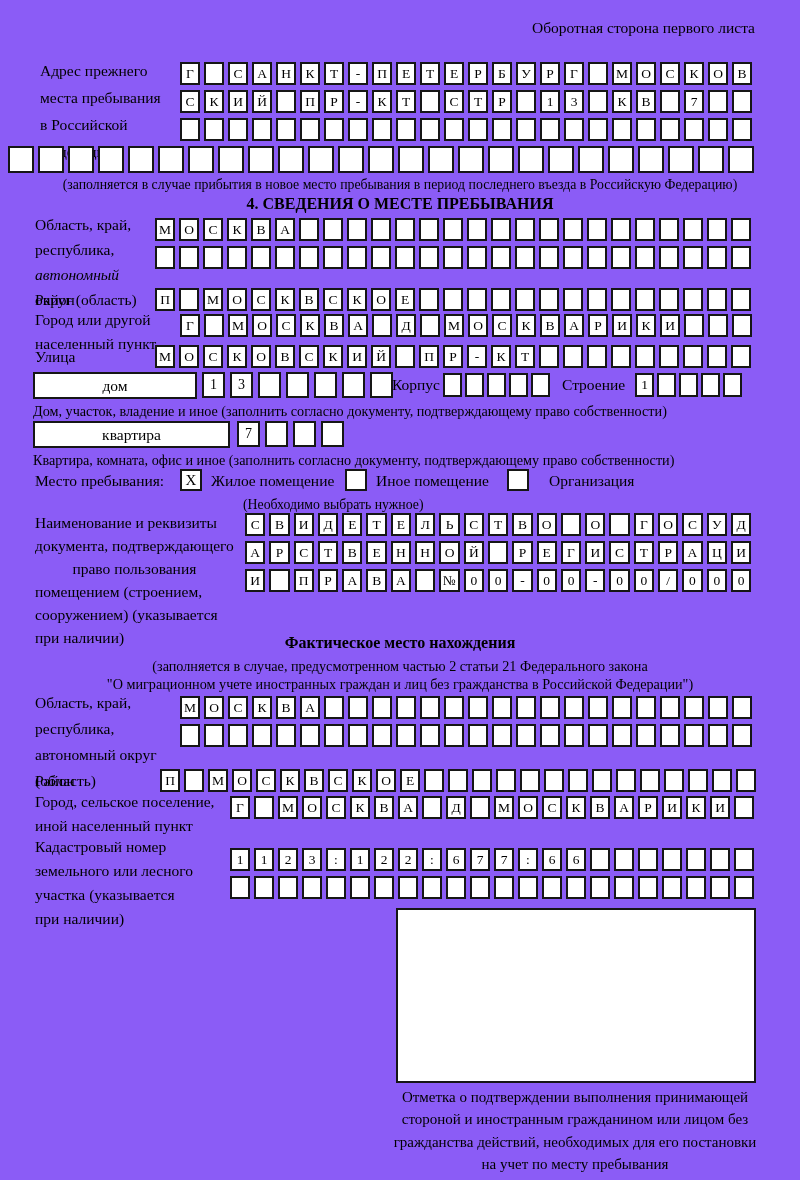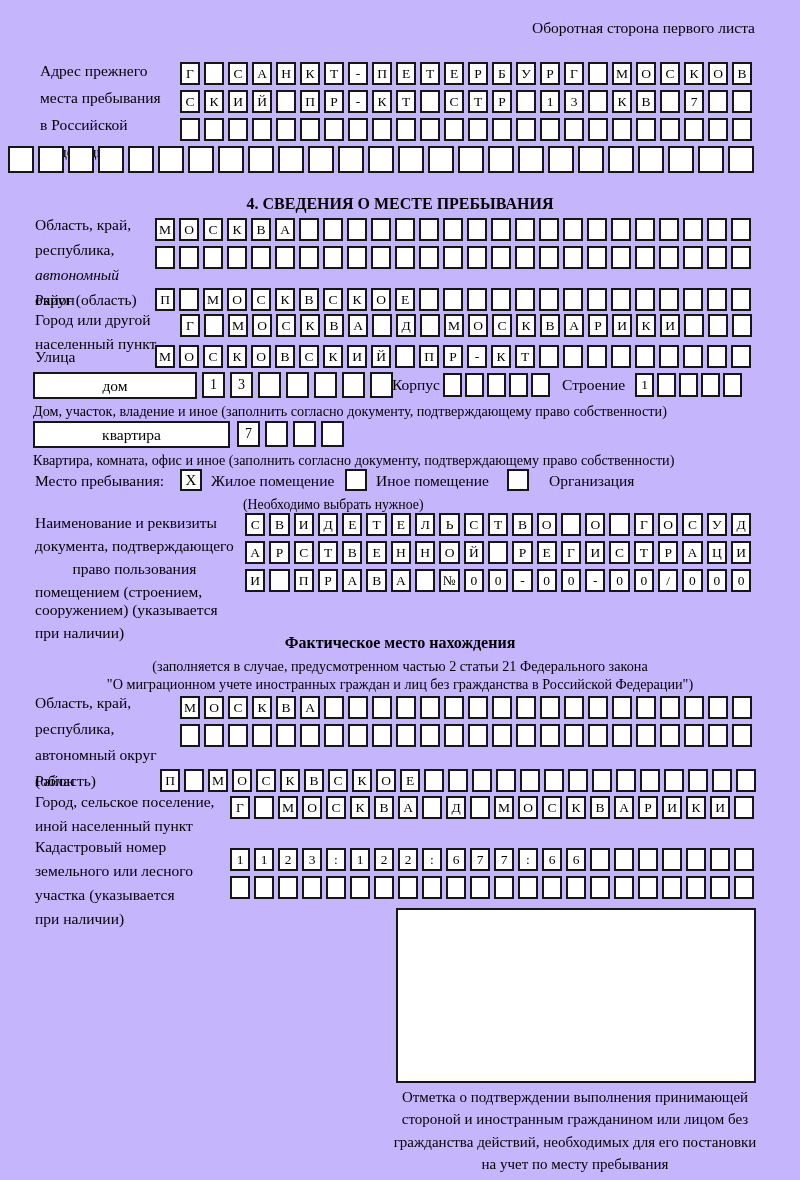--- a/index.html
+++ b/index.html
@@ -1,17 +1,17 @@
 <!DOCTYPE html>
 <html><head>
 <meta charset="utf-8">
 <style>
   html,body{margin:0;padding:0;background:#fff;}
   .sheet{
-    position:relative;width:800px;height:1180px;background:#c4b5fd;color:#000;
+    position:relative;width:800px;height:1180px;background:#8b5cf6;color:#000;
     font-family:"Liberation Serif", serif;overflow:hidden;
   }
   .abs{position:absolute;}
   .lbl{font-size:15.5px;line-height:1;white-space:nowrap;}
   .lbl-lines div{font-size:15.5px;white-space:nowrap;}
   .boxrow{position:absolute;display:flex;gap:4px;}
   .cbox{
     display:inline-flex;align-items:center;justify-content:center;flex:0 0 auto;
     width:20px;height:23px;border:2px solid #161616;box-sizing:border-box;
     font-size:13.5px;background:#fff;
@@ -147,20 +147,21 @@
       <span class="cbox"></span>
       <span class="cbox"></span>
       <span class="cbox"></span>
       <span class="cbox"></span>
       <span class="cbox"></span>
       <span class="cbox"></span>
       <span class="cbox"></span>
       <span class="cbox"></span>
       <span class="cbox"></span>
     </div>
+  <div class="abs caption center" style="top:177px;">(заполняется в случае прибытия в новое место пребывания в период последнего въезда в Российскую Федерацию)</div>
 
   <div class="abs heading center" style="top:195px;">4. СВЕДЕНИЯ О МЕСТЕ ПРЕБЫВАНИЯ</div>
 
   <div class="abs lbl-lines" style="left:35px;top:216px;">
     <div style="margin-bottom:7px;">Область, край,</div>
     <div style="margin-bottom:7px;">республика,</div>
     <div style="margin-bottom:7px;font-style:italic;">автономный</div>
     <div>округ (область)</div>
   </div>
   <div class="boxrow" style="left:155px;top:218px;">
@@ -350,21 +351,21 @@
   <div class="chk" style="left:345px;top:469px;"></div>
   <div class="abs lbl" style="left:376px;top:473px;">Иное помещение</div>
   <div class="chk" style="left:507px;top:469px;"></div>
   <div class="abs lbl" style="left:549px;top:473px;">Организация</div>
   <div class="abs caption" style="left:243px;top:497px;">(Необходимо выбрать нужное)</div>
 
   <div class="abs lbl-lines" style="left:35px;top:514px;">
     <div style="margin-bottom:5px;">Наименование и реквизиты</div>
     <div style="margin-bottom:5px;">документа, подтверждающего</div>
     <div style="margin-bottom:5px;text-align:center;">право пользования</div>
-    <div style="">помещением (строением,</div>
+    <div style="margin-bottom:5px;">помещением (строением,</div>
     <div style="margin-bottom:5px;">сооружением) (указывается</div>
     <div>при наличии)</div>
   </div>
   <div class="boxrow doc" style="left:245px;top:513px;">
       <span class="cbox">С</span>
       <span class="cbox">В</span>
       <span class="cbox">И</span>
       <span class="cbox">Д</span>
       <span class="cbox">Е</span>
       <span class="cbox">Т</span>

